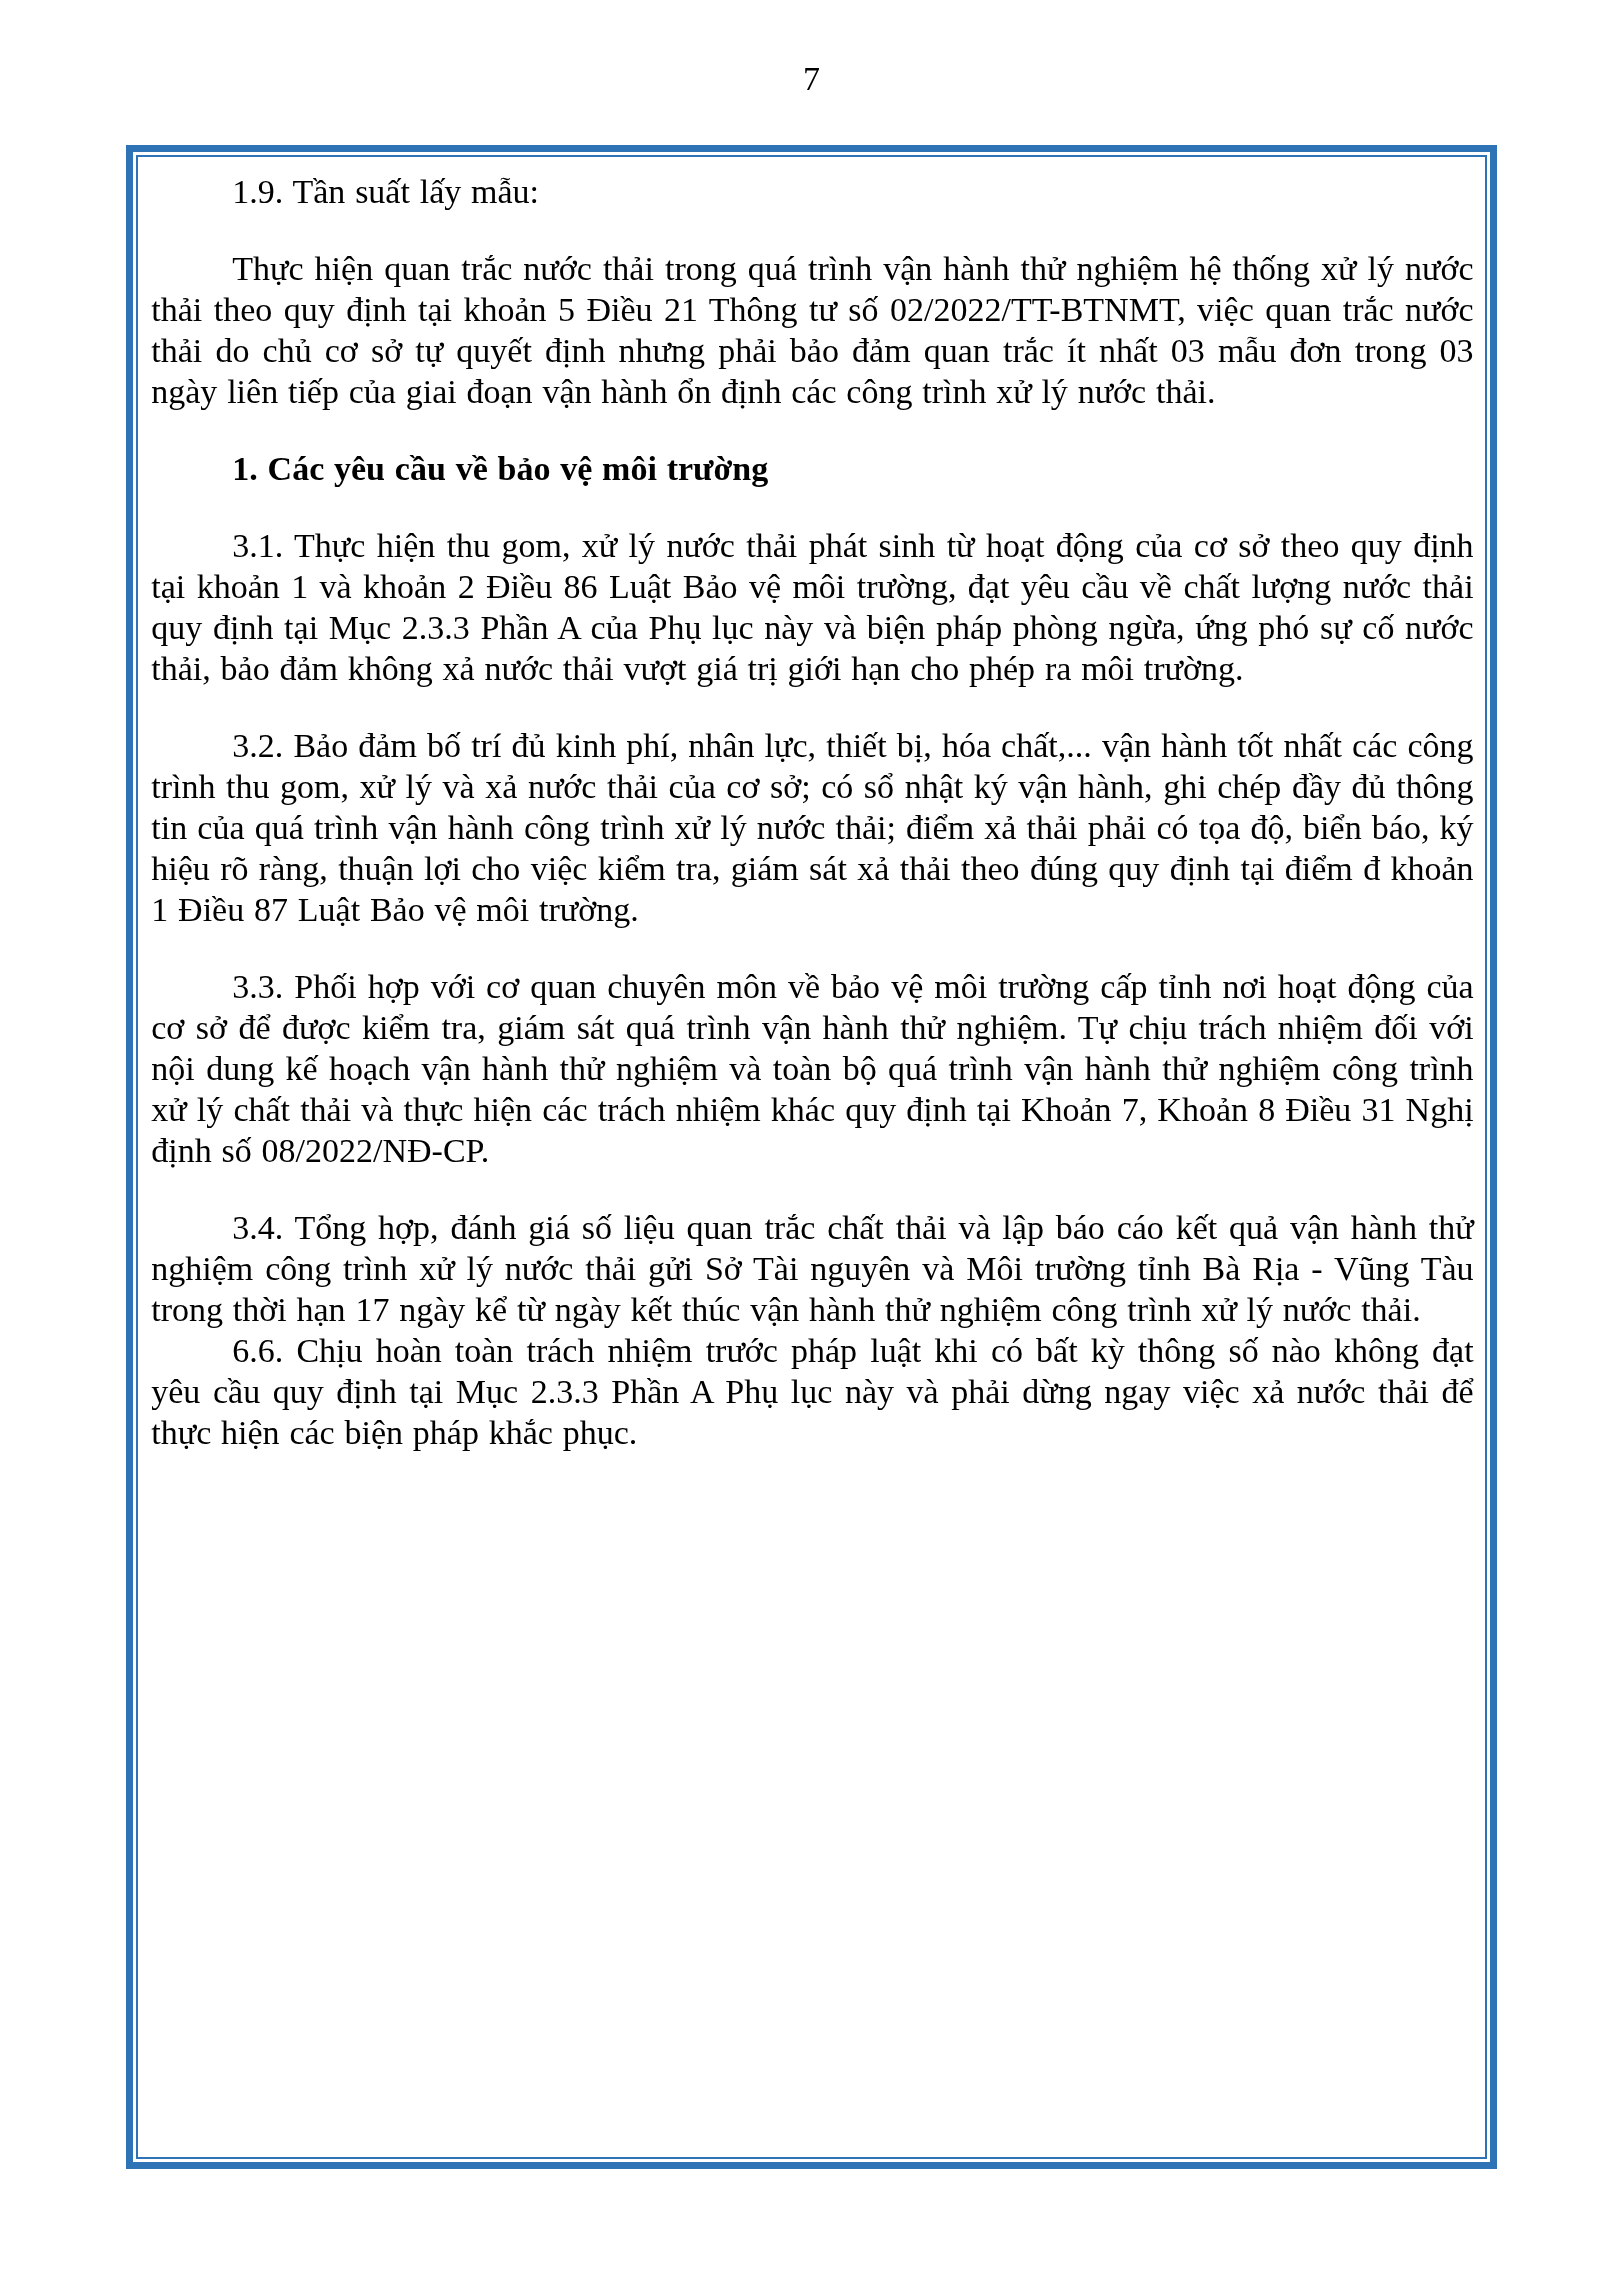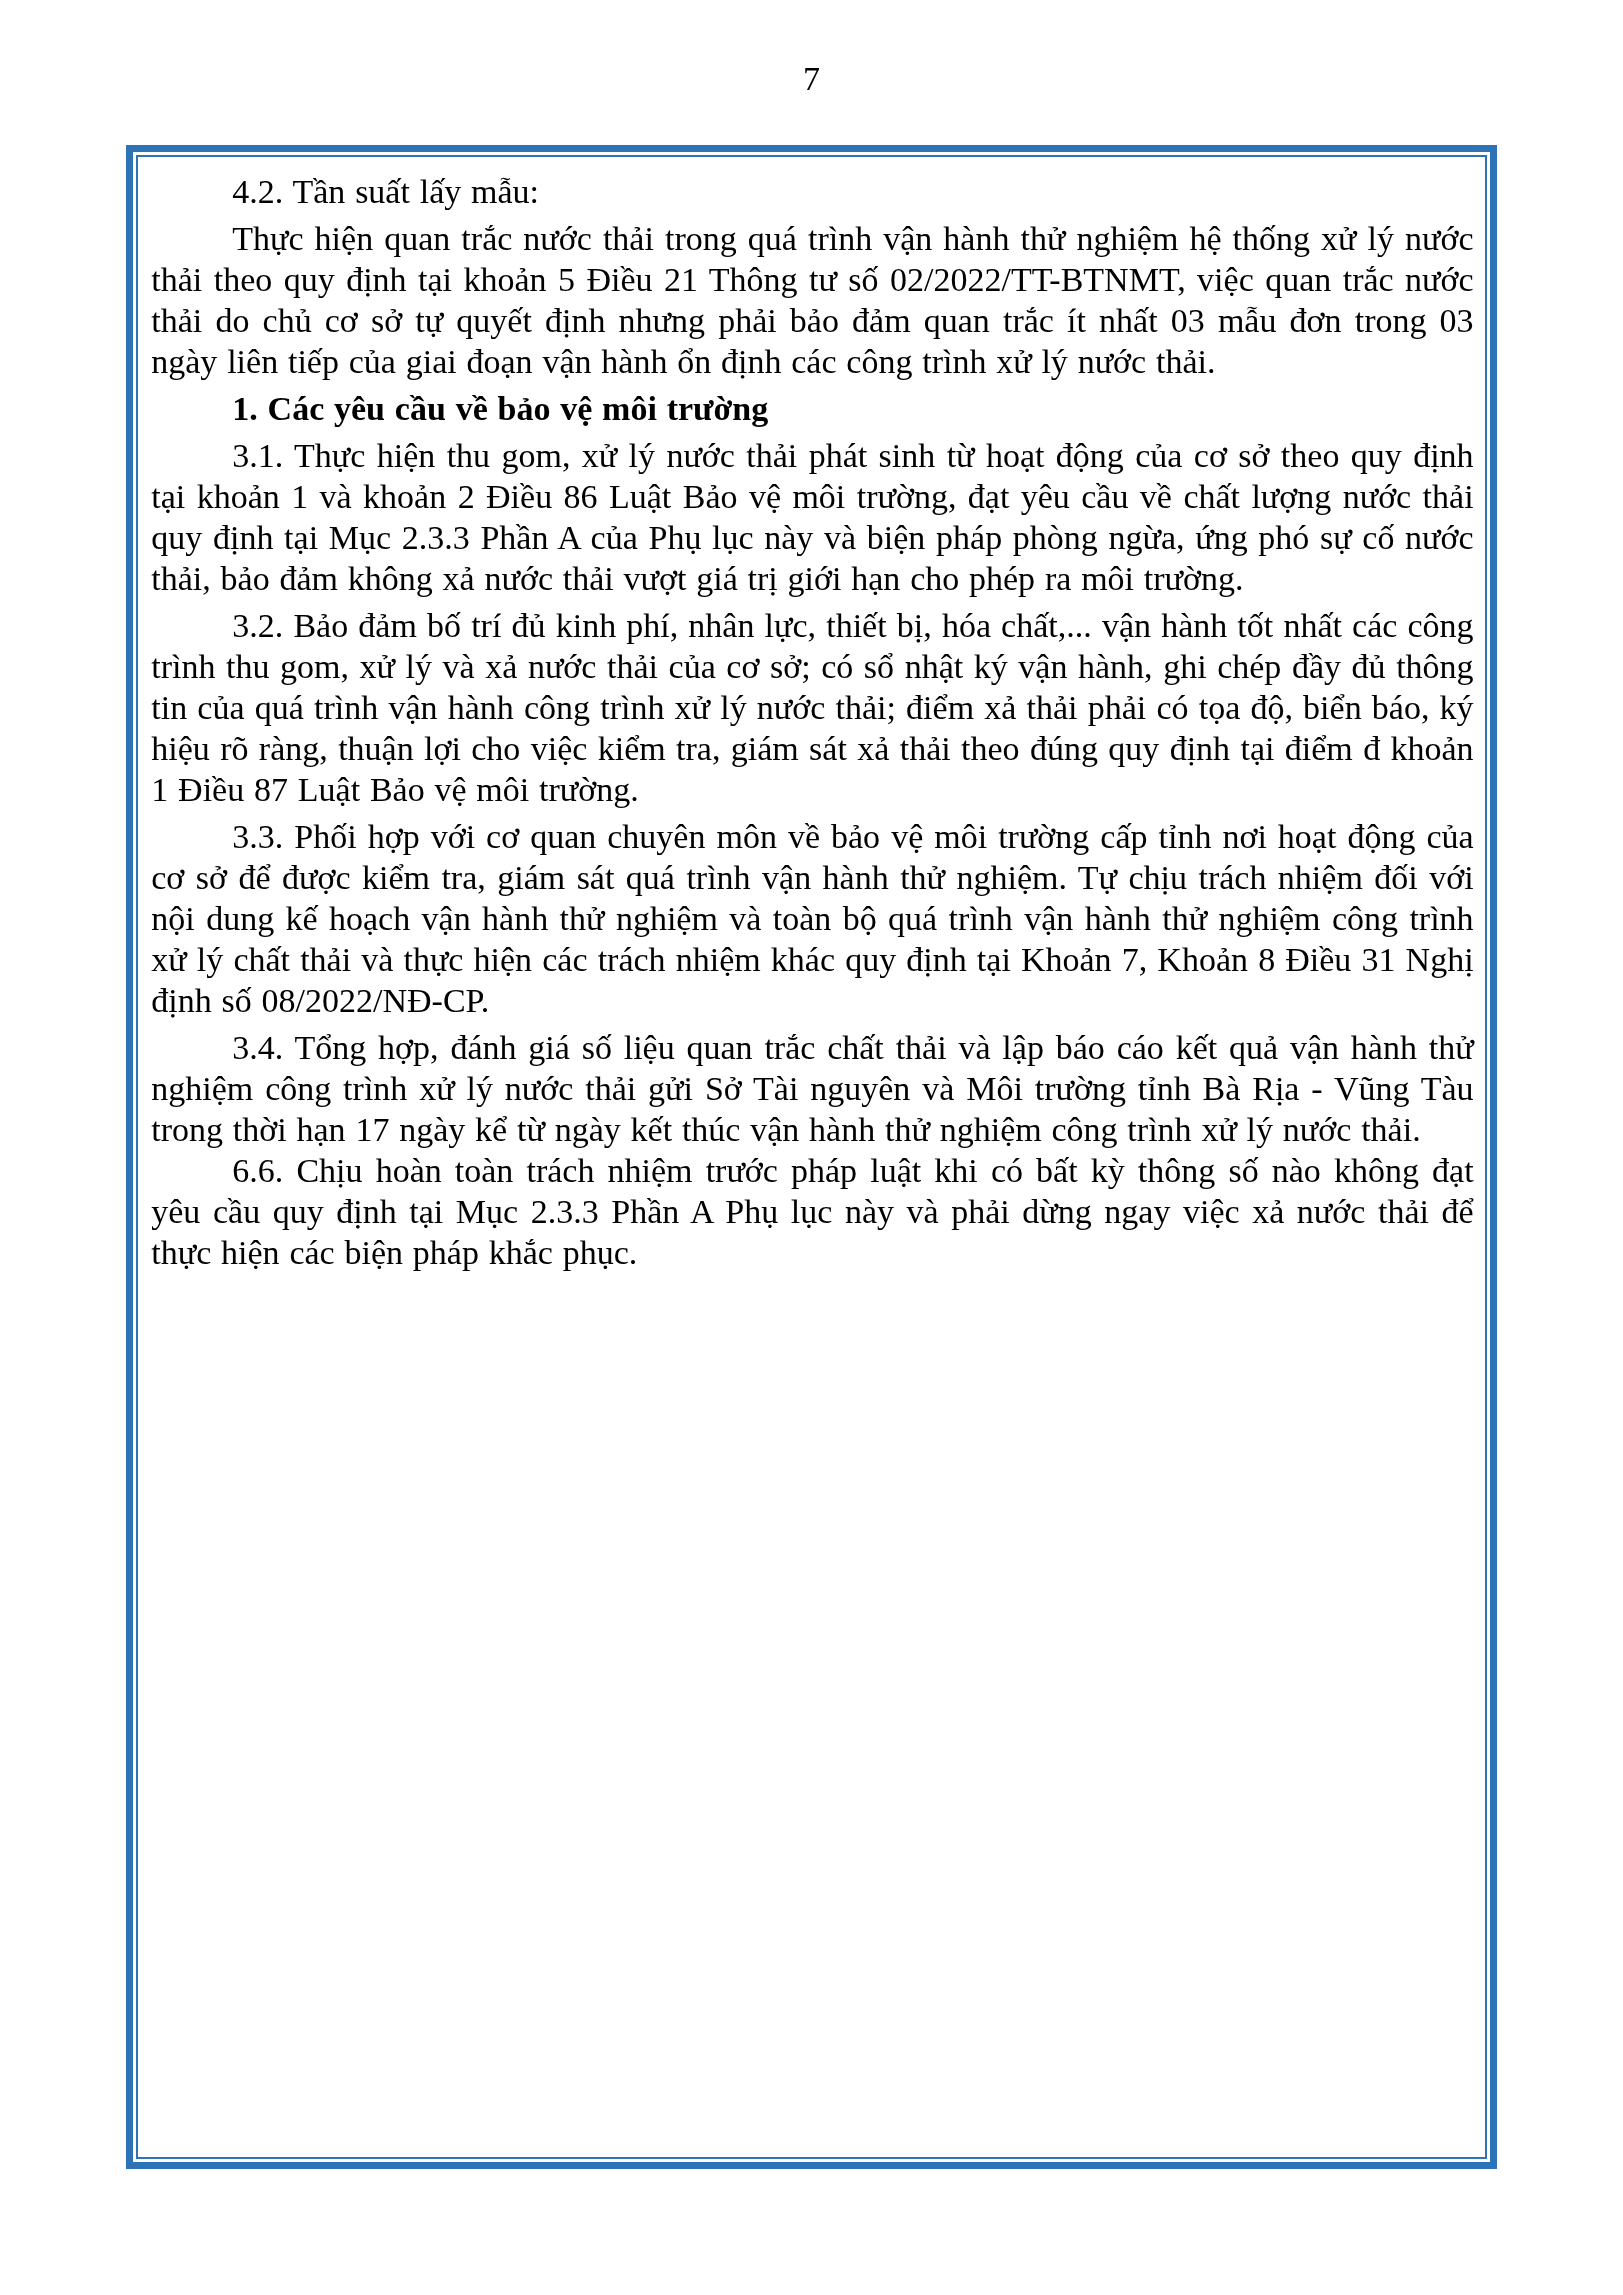--- a/index.html
+++ b/index.html
@@ -51,37 +51,37 @@
   }
   .doc p{
     margin:0;
     font-size:34px;
     line-height:41px;
     text-align:justify;
     text-indent:81px;
     word-spacing:1.3px;
   }
   .doc p.sp{
-    margin-top:6px;
+    margin-top:36px;
   }
   .doc p.bold{
     font-weight:bold;
     text-align:left;
   }
 </style>
 </head>
 <body>
 
 <div class="page-number">7</div>
 
 <div class="frame">
   <div class="frame-inner">
     <div class="doc">
 
-      <p>4.2. Tần suất lấy mẫu:</p>
+      <p>1.9. Tần suất lấy mẫu:</p>
 
       <p class="sp">Thực hiện quan trắc nước thải trong quá trình vận hành thử nghiệm hệ thống xử lý nước thải theo quy định tại khoản 5 Điều 21 Thông tư số 02/2022/TT-BTNMT, việc quan trắc nước thải do chủ cơ sở tự quyết định nhưng phải bảo đảm quan trắc ít nhất 03 mẫu đơn trong 03 ngày liên tiếp của giai đoạn vận hành ổn định các công trình xử lý nước thải.</p>
 
       <p class="sp bold">1. Các yêu cầu về bảo vệ môi trường</p>
 
       <p class="sp">3.1. Thực hiện thu gom, xử lý nước thải phát sinh từ hoạt động của cơ sở theo quy định tại khoản 1 và khoản 2 Điều 86 Luật Bảo vệ môi trường, đạt yêu cầu về chất lượng nước thải quy định tại Mục 2.3.3 Phần A của Phụ lục này và biện pháp phòng ngừa, ứng phó sự cố nước thải, bảo đảm không xả nước thải vượt giá trị giới hạn cho phép ra môi trường.</p>
 
       <p class="sp">3.2. Bảo đảm bố trí đủ kinh phí, nhân lực, thiết bị, hóa chất,... vận hành tốt nhất các công trình thu gom, xử lý và xả nước thải của cơ sở; có sổ nhật ký vận hành, ghi chép đầy đủ thông tin của quá trình vận hành công trình xử lý nước thải; điểm xả thải phải có tọa độ, biển báo, ký hiệu rõ ràng, thuận lợi cho việc kiểm tra, giám sát xả thải theo đúng quy định tại điểm đ khoản 1 Điều 87 Luật Bảo vệ môi trường.</p>
 
       <p class="sp">3.3. Phối hợp với cơ quan chuyên môn về bảo vệ môi trường cấp tỉnh nơi hoạt động của cơ sở để được kiểm tra, giám sát quá trình vận hành thử nghiệm. Tự chịu trách nhiệm đối với nội dung kế hoạch vận hành thử nghiệm và toàn bộ quá trình vận hành thử nghiệm công trình xử lý chất thải và thực hiện các trách nhiệm khác quy định tại Khoản 7, Khoản 8 Điều 31 Nghị định số 08/2022/NĐ-CP.</p>

